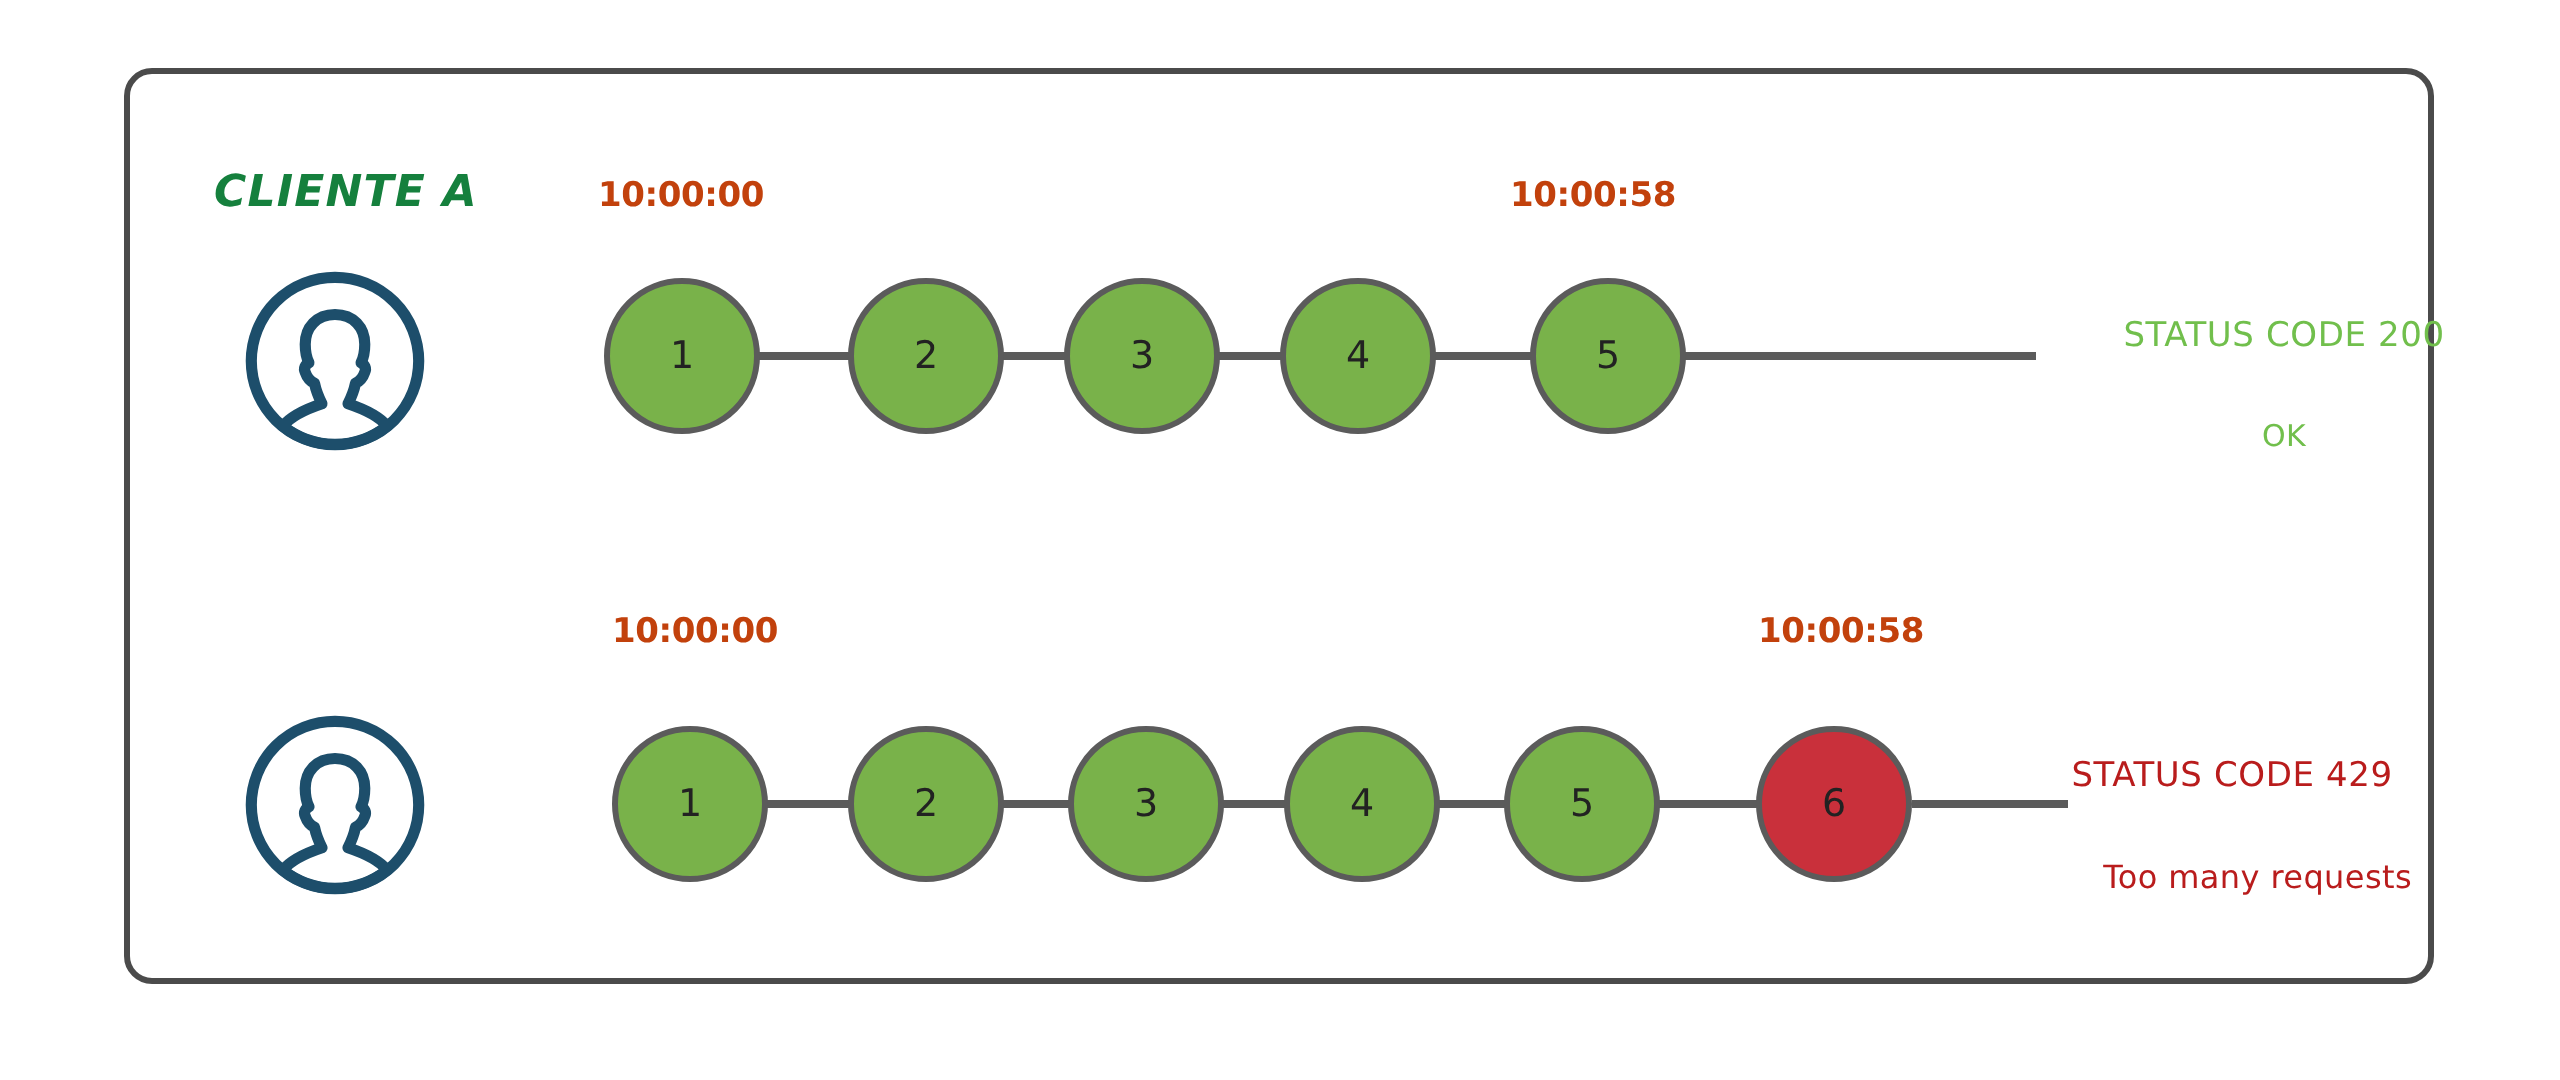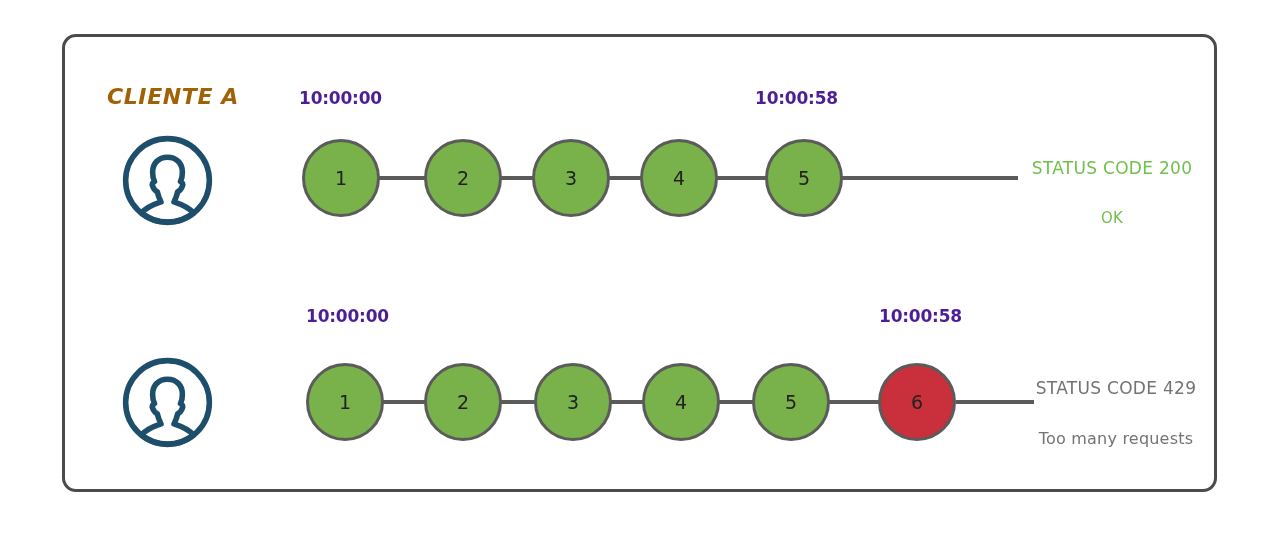--- a/index.html
+++ b/index.html
@@ -38,36 +38,36 @@
   
   .row { position: absolute; left: 0; top: 0; width: 100%; height: 100%; }
 
   .client-label {
     position: absolute;
     font-family: "DejaVu Sans", sans-serif;
     font-style: italic;
     font-weight: 700;
     font-size: 22px;
     letter-spacing: 0.6px;
-    color: #a16207;
+    color: #15803d;
     white-space: nowrap;
   }
 
   .avatar {
     position: absolute;
     width: 93px;
     height: 93px;
   }
 
   .timestamp {
     position: absolute;
     font-family: "DejaVu Sans", sans-serif;
     font-weight: 700;
     font-size: 17px;
-    color: #4c1d95;
+    color: #c2410c;
     white-space: nowrap;
     letter-spacing: -0.2px;
   }
 
   
   .node {
     position: absolute;
     width: 78px;
     height: 78px;
     border-radius: 50%;
@@ -102,22 +102,22 @@
     font-size: 17px;
     letter-spacing: 0.3px;
   }
   .status .line2 {
     display: block;
     font-size: 15px;
     letter-spacing: 0.2px;
     margin-top: 29px;
   }
   .status.ok   { color: #71bf4c; }
-  .status.fail { color: #737373; }
-  .status.fail .line2 { font-size: 16px; }
+  .status.fail { color: #b91c1c; }
+  .status.fail .line2 { font-size: 16px; text-align: right; }
 </style>
 </head>
 <body>
 
 <div id="canvas">
 
   <div class="frame"></div>
 
   <div class="row">
 
@@ -162,21 +162,21 @@
     <div class="node ok" style="left:532px; top:139px;">
       <span>3</span>
     </div>
     <div class="node ok" style="left:640px; top:139px;">
       <span>4</span>
     </div>
     <div class="node ok" style="left:765px; top:139px;">
       <span>5</span>
     </div>
 
-    <div class="status ok" style="left:1022px; top:158px; width:180px;">
+    <div class="status ok" style="left:1052px; top:158px; width:180px;">
       <span class="line1">STATUS CODE 200</span>
       <span class="line2">OK</span>
     </div>
   </div>
 
   <div class="row">
 
 
     <div class="avatar" style="left:121px; top:356px;">
       <svg viewBox="0 0 100 100" width="93" height="93" aria-hidden="true">

